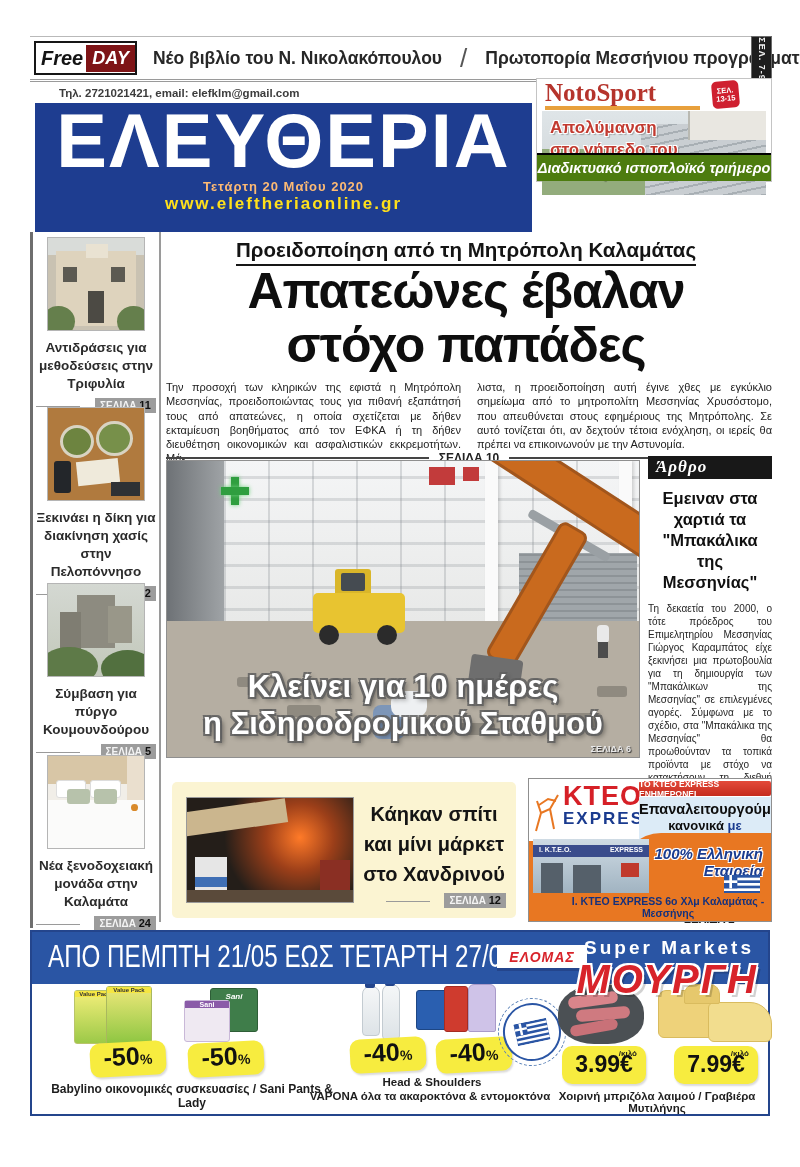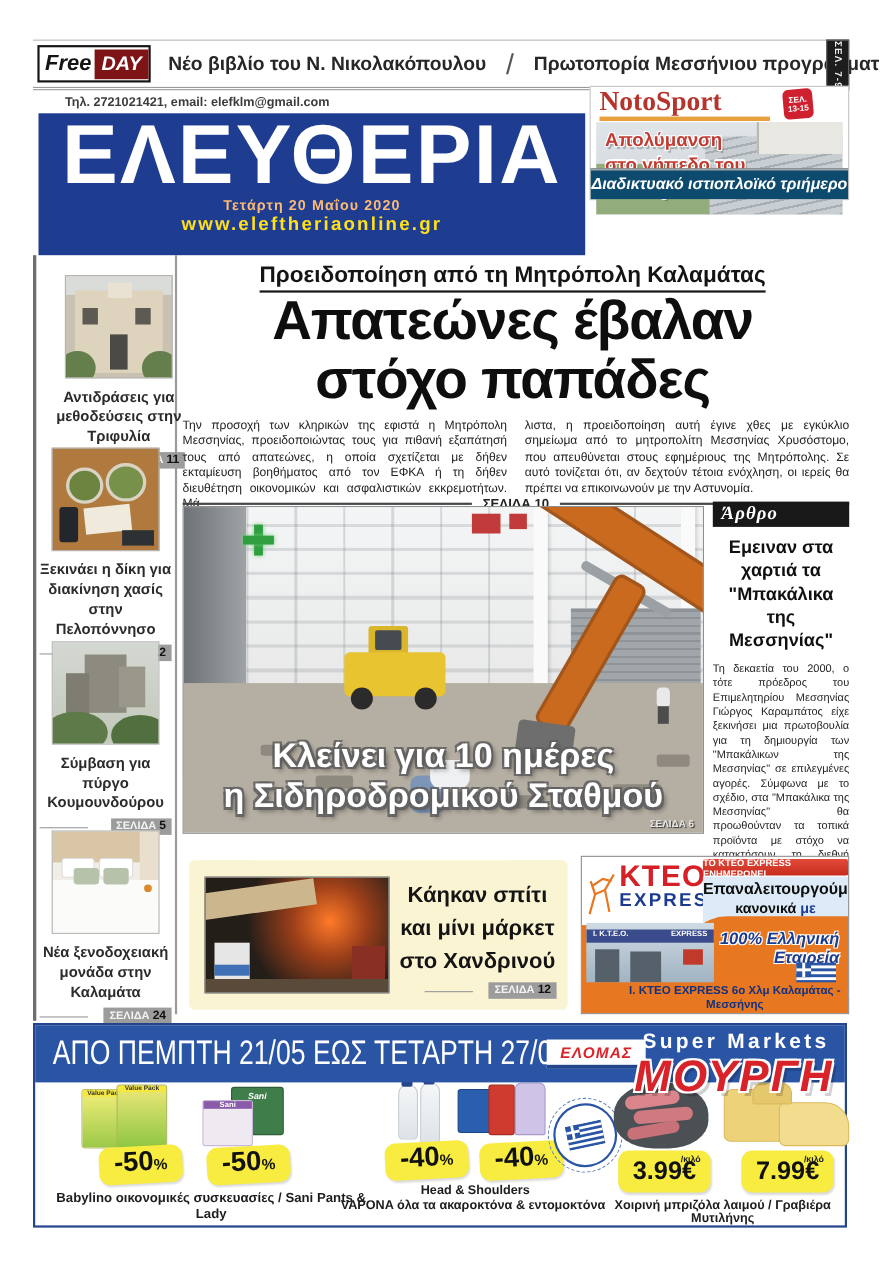--- a/index.html
+++ b/index.html
@@ -36,21 +36,21 @@
   .noto-badge{position:absolute;right:32px;top:2px;width:27px;height:27px;background:#cf2030;border-radius:5px;color:#fff;
               font-size:7.5px;font-weight:800;display:flex;align-items:center;justify-content:center;text-align:center;
               line-height:8px;transform:rotate(-5deg);}
   .noto-photo{position:absolute;left:5px;top:32px;right:5px;height:84px;overflow:hidden;background:linear-gradient(#dfe5e8,#cdd3d6);}
   .noto-field{position:absolute;left:0;bottom:0;width:46%;height:55%;background:#93ac7c;}
   .noto-stands{position:absolute;right:0;top:16%;width:56%;height:84%;
                background:repeating-linear-gradient(168deg,#c9ced2 0 6px,#a8afb4 6px 8px);}
   .noto-bldg{position:absolute;right:0;top:0;width:34%;height:34%;background:#e9e7e1;border-left:2px solid #b9b9b2;}
   .noto-head{position:absolute;left:8px;top:6px;width:140px;font-size:17px;line-height:22px;font-weight:800;color:#c23a30;
              text-shadow:-1px -1px 0 #fff,1px -1px 0 #fff,-1px 1px 0 #fff,1px 1px 0 #fff,2px 2px 1px rgba(0,0,0,.25);}
-  .noto-foot{position:absolute;left:0;right:0;bottom:0;height:26px;background:#0c4a6e;border-top:2px solid #a3a3a3;
+  .noto-foot{position:absolute;left:0;right:0;bottom:0;height:26px;background:#4d7c0f;border-top:2px solid #000000;
              color:#fff;font-weight:800;font-style:italic;font-size:14.5px;display:flex;align-items:center;justify-content:center;}
 
   
   .vrule-left{position:absolute;left:30px;top:232px;width:3px;height:696px;background:#6e6e6e;}
   .vrule-mid{position:absolute;left:159px;top:232px;width:2px;height:690px;background:#9a9a9a;}
   .sb-item{position:absolute;left:36px;width:120px;}
   .sb-photo{width:98px;height:94px;margin:0 auto;border:1px solid #b5b5b5;position:relative;overflow:hidden;box-sizing:border-box;}
   .sb-cap{margin-top:8px;text-align:center;font-size:13.5px;font-weight:600;color:#2b2b2b;line-height:18px;}
   .sb-badgerow{position:relative;height:17px;margin-top:5px;}
   .sb-line{position:absolute;left:0;top:8px;width:44px;height:1px;background:#9a9a9a;}
@@ -221,21 +221,21 @@
       <div class="noto-bldg"></div>
       <div class="noto-field"></div>
       <div class="noto-head">Απολύμανση στο γήπεδο του Μεσσηνιακού</div>
     </div>
     <div class="noto-foot">Διαδικτυακό ιστιοπλοϊκό τριήμερο</div>
   </div>
 
   <div class="vrule-left"></div>
   <div class="vrule-mid"></div>
 
-  <div class="sb-item" style="top:250px;margin-left:12px;">
+  <div class="sb-item" style="top:237px;">
     <div class="sb-photo" style="background:#c9c2b2;">
       <div class="abs" style="left:0;top:0;width:100%;height:18%;background:#d9dcd9;"></div>
       <div class="abs" style="left:8%;top:14%;width:84%;height:82%;background:#ded3bd;"></div>
       <div class="abs" style="left:40%;top:6%;width:22%;height:16%;background:#e9e2d2;"></div>
       <div class="abs" style="left:16%;top:32%;width:14%;height:16%;background:#5c5a52;"></div>
       <div class="abs" style="left:66%;top:32%;width:14%;height:16%;background:#5c5a52;"></div>
       <div class="abs" style="left:42%;top:58%;width:16%;height:34%;background:#4c4a44;"></div>
       <div class="abs" style="left:-6%;bottom:-8%;width:34%;height:34%;background:#657f4c;border-radius:50%;"></div>
       <div class="abs" style="right:-6%;bottom:-8%;width:34%;height:34%;background:#657f4c;border-radius:50%;"></div>
     </div>

